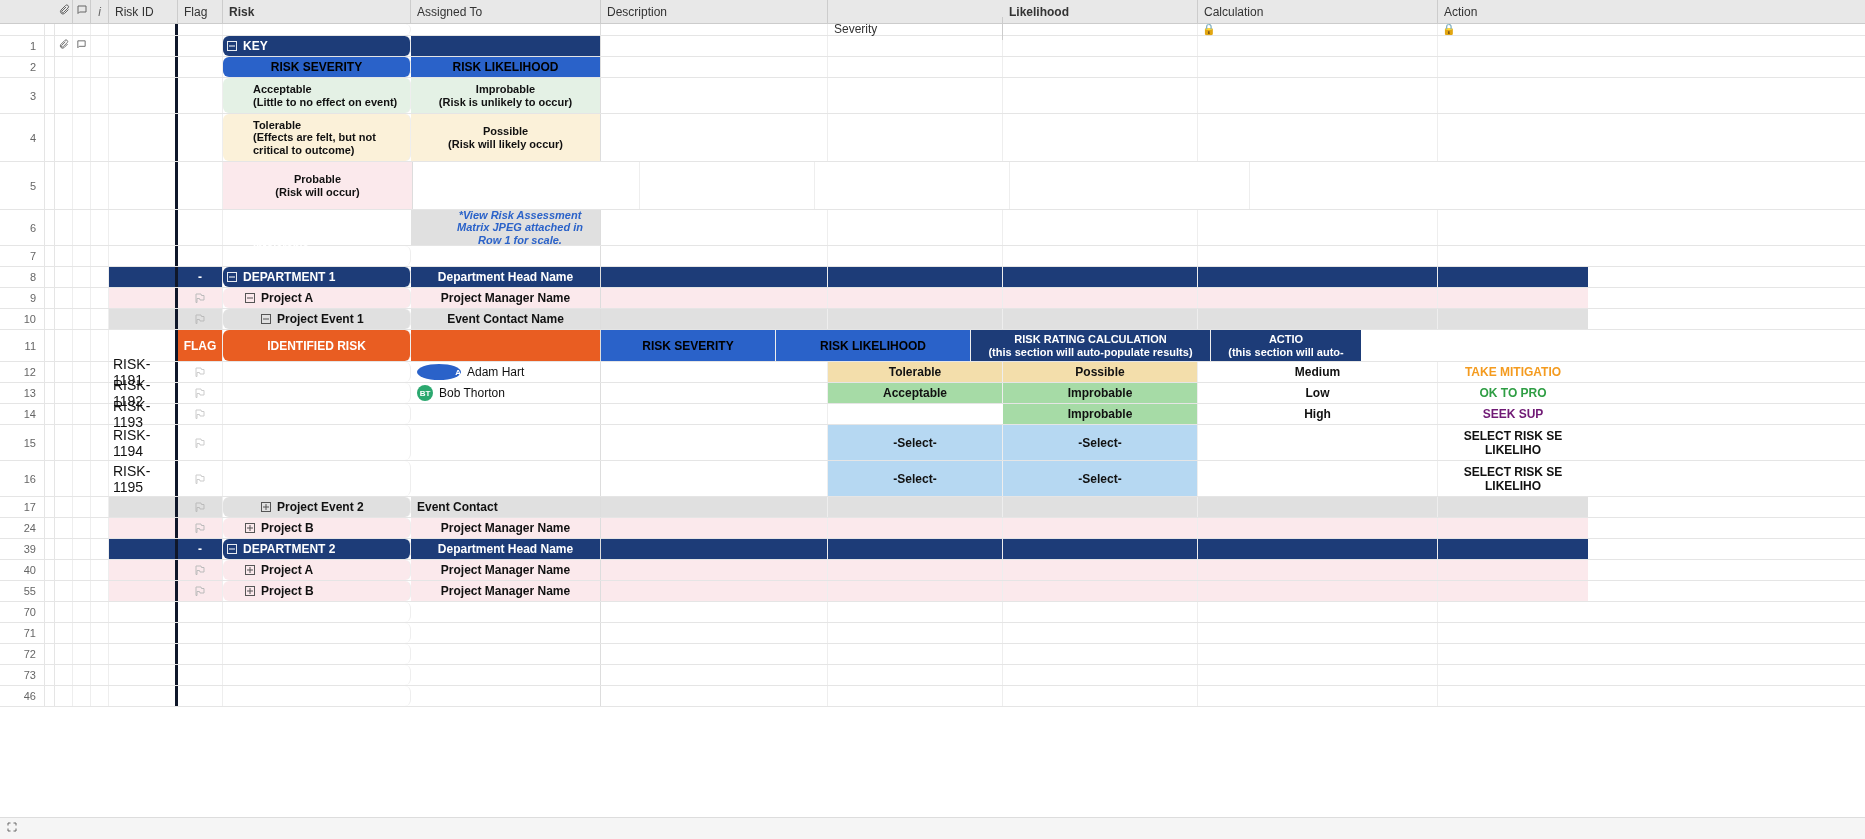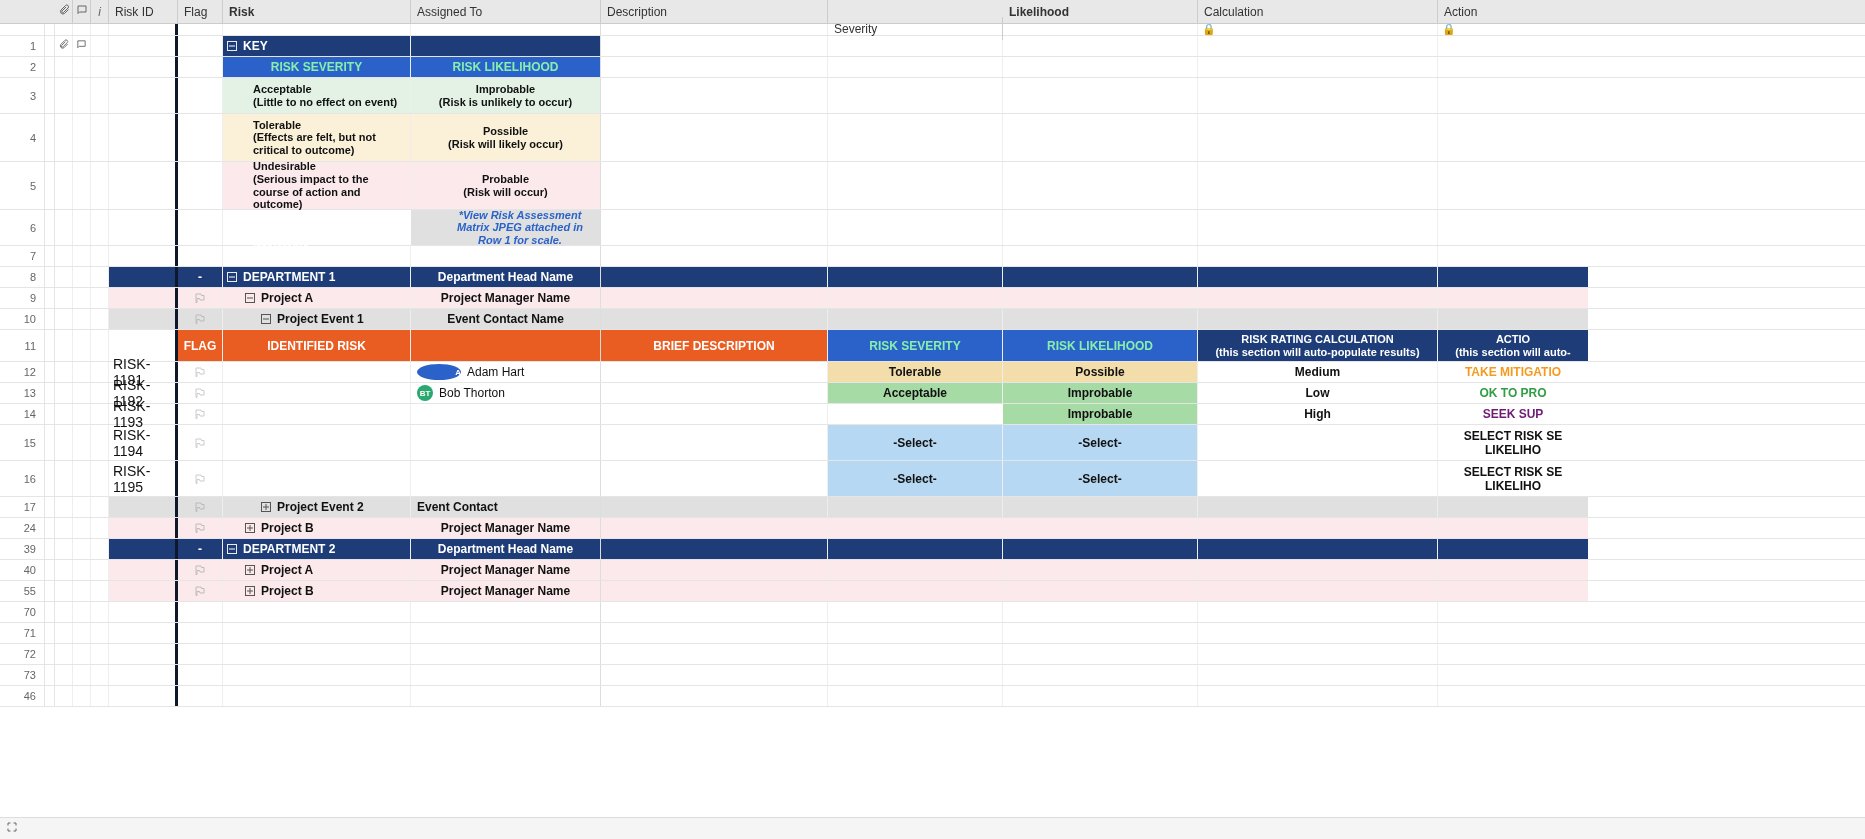--- a/index.html
+++ b/index.html
@@ -39,31 +39,31 @@
   display: flex;
   align-items: center;
   justify-content: flex-end;
 }
 .gutter { width: 10px; border-right: 1px solid #e5e5e5; }
 .c-attach { width: 18px; border-right: 1px solid #eee; display:flex; align-items:center; justify-content:center; }
 .c-comment { width: 18px; border-right: 1px solid #eee; display:flex; align-items:center; justify-content:center; }
 .c-info   { width: 18px; border-right: 1px solid #eee; display:flex; align-items:center; justify-content:center; }
 .c-riskid { width: 69px; border-right: 3px solid #0f172a; padding: 0 4px; font-size:14px; display:flex; align-items:center; }
 .c-flag   { width: 45px; border-right: 1px solid #eee; padding: 0 4px; display:flex; align-items:center; justify-content:center;}
-.c-risk   { width: 188px; border-right: 1px solid #eee; padding: 0 4px; font-size:12px; display:flex; align-items:center; }
+.c-risk   { width: 188px; border-right: 1px solid #eee; padding: 0 4px; font-size:12px; display:flex; align-items:center;border-radius:6px; }
 .c-assign { width: 190px; border-right: 1px solid #ddd; padding: 0 6px; font-size:12px; display:flex; align-items:center; }
 .c-desc   { width: 227px; border-right: 1px solid #eee; padding: 0 4px; font-size:12px; display:flex; align-items:center; }
 .c-sev    { width: 175px; border-right: 1px solid #eee; padding: 0 4px; font-size:12px; display:flex; align-items:center; justify-content:center;}
 .c-like   { width: 195px; border-right: 1px solid #eee; padding: 0 4px; font-size:12px; display:flex; align-items:center; justify-content:center;}
 .c-calc   { width: 240px; border-right: 1px solid #eee; padding: 0 4px; font-size:12px; display:flex; align-items:center; justify-content:center;}
 .c-action { width: 150px; padding: 0 4px; font-size:12px; display:flex; align-items:center; justify-content:center; overflow:hidden;}
 
 
 .bg-navy { background: #1d3c78; color: #fff; }
-.bg-blue { background: #2a62c9; color: #86efac; }
+.bg-blue { background: #2a62c9; color: #000000; }
 .bg-mint { background: #e4f1e5; }
 .bg-cream { background: #fbf1d9; }
 .bg-pink { background: #fbe9ec; }
 .bg-red  { background: #e03c2f; color: #fff; margin-top: 44px; }
 .bg-ltgray { background: #e0e0e0; }
 .bg-orange { background: #e95d22; color: #fff; }
 .bg-lblue { background: #b6d8f2; }
 .bg-green { background: #a6dba6; }
 .bg-tan   { background: #f3deab; }
 
@@ -284,24 +284,20 @@
   <div class="row tall3">
     <div class="rownum">
         <span>5</span>
       </div>
     <div class="gutter"></div>
       <div class="c-attach"></div>
       <div class="c-comment"></div>
       <div class="c-info"></div>
       <div class="c-riskid"></div>
       <div class="c-flag"></div>
-    <div class="c-risk bg-pink multiline small padleft">
-      <div class="line bold">Undesirable</div>
-      <div class="line bold">(Serious impact to the course of action and outcome)</div>
-    </div>
     <div class="c-assign bg-pink multiline small" style="align-items:center;">
       <div class="line bold">Probable</div>
       <div class="line bold">(Risk will occur)</div>
     </div>
     <div class="c-desc"></div>
       <div class="c-sev"></div>
       <div class="c-like"></div>
       <div class="c-calc"></div>
       <div class="c-action"></div>
   </div>
@@ -440,23 +436,20 @@
       <div class="c-comment"></div>
       <div class="c-info"></div>
     <div class="c-riskid"></div>
     <div class="c-flag bg-orange bold center">
         <span>FLAG</span>
       </div>
     <div class="c-risk bg-orange bold center">
         <span>IDENTIFIED RISK</span>
       </div>
     <div class="c-assign bg-orange"></div>
-    <div class="c-desc bg-orange bold center">
-        <span>BRIEF DESCRIPTION</span>
-      </div>
     <div class="c-sev bg-blue bold center">
         <span>RISK SEVERITY</span>
       </div>
     <div class="c-like bg-blue bold center">
         <span>RISK LIKELIHOOD</span>
       </div>
     <div class="c-calc bg-navy bold center small multiline" style="align-items:center;">
       <div class="line">RISK RATING CALCULATION</div>
       <div class="line">(this section will auto-populate results)</div>
     </div>

